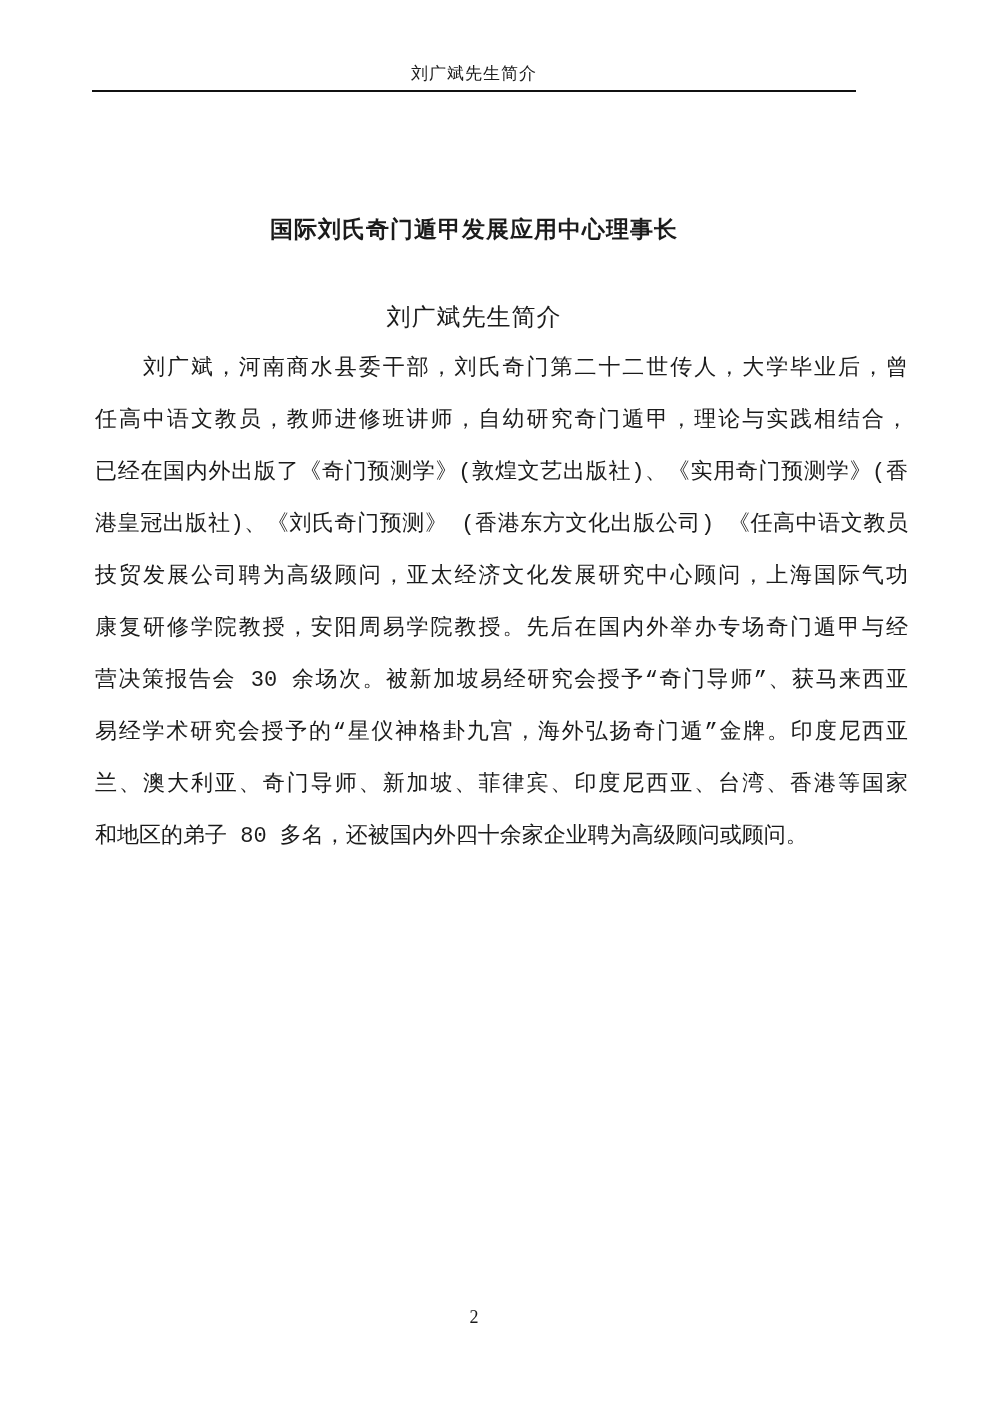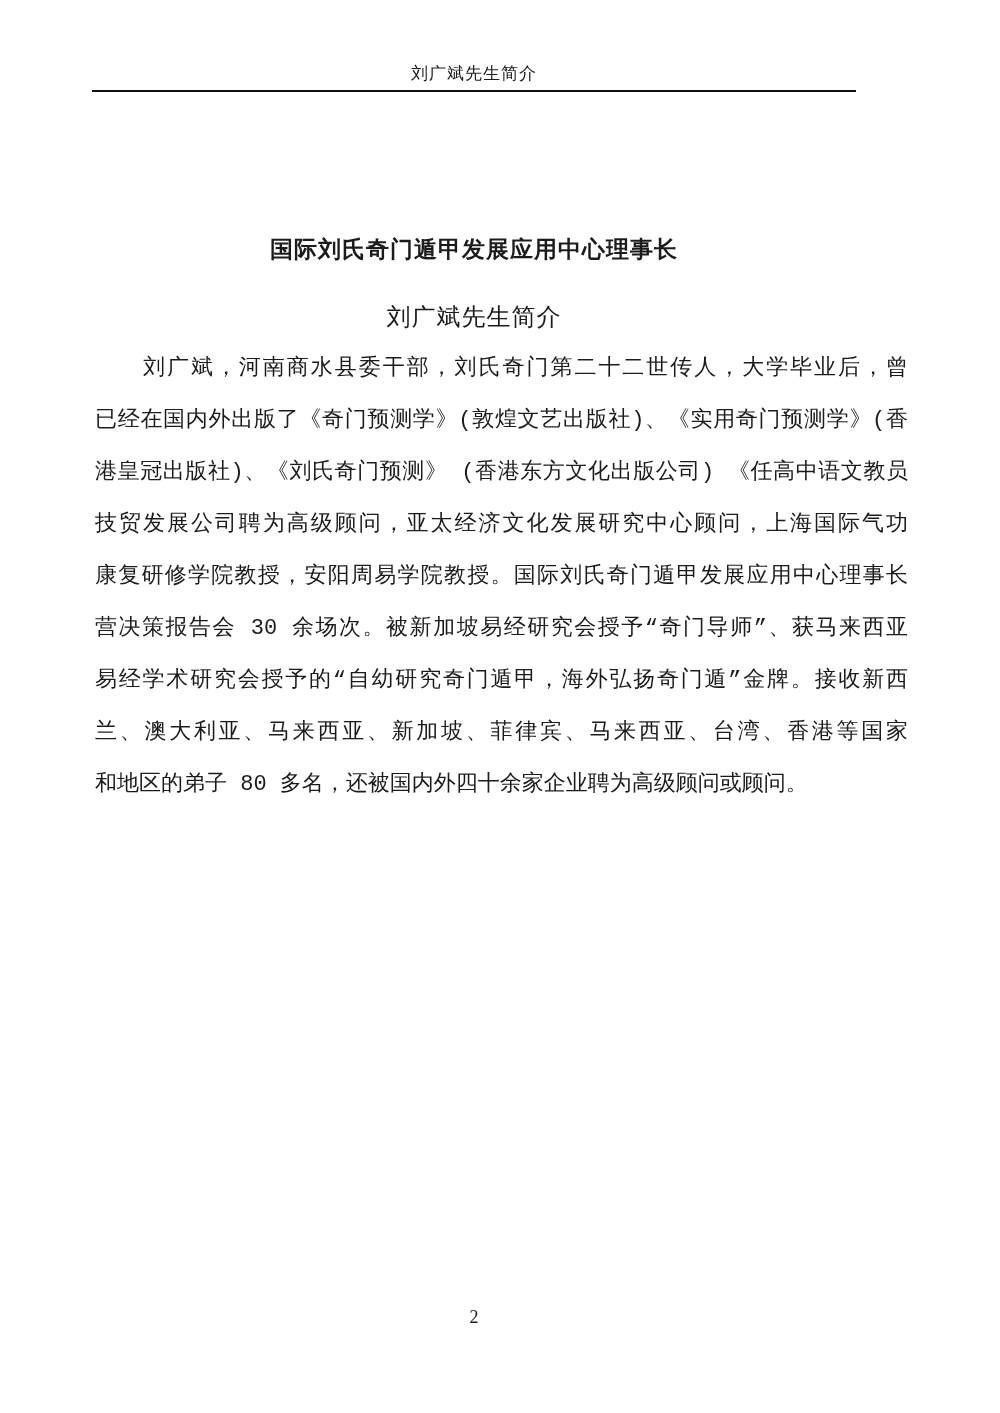--- a/index.html
+++ b/index.html
@@ -37,21 +37,20 @@
   .doc-title {
     position: absolute;
     top: 213px;
     left: 0;
     right: 0;
     text-align: center;
     font-size: 23px;
     font-weight: bold;
     line-height: 34px;
     letter-spacing: 1px;
-    margin-top: 20px;
   }
   .doc-subtitle {
     position: absolute;
     top: 300px;
     left: 0;
     right: 0;
     text-align: center;
     font-size: 24px;
     line-height: 34px;
     letter-spacing: 1px;
@@ -95,25 +94,26 @@
   <div class="header-text">刘广斌先生简介</div>
 
   <div class="header-rule"></div>
 
   <div class="doc-title">国际刘氏奇门遁甲发展应用中心理事长</div>
 
   <div class="doc-subtitle">刘广斌先生简介</div>
 
   <div class="body-block">
     <div class="body-line first">刘广斌，河南商水县委干部，刘氏奇门第二十二世传人，大学毕业后，曾</div>
+    <div class="body-line">任高中语文教员，教师进修班讲师，自幼研究奇门遁甲，理论与实践相结合，</div>
     <div class="body-line">已经在国内外出版了《奇门预测学》(敦煌文艺出版社)、《实用奇门预测学》(香</div>
     <div class="body-line">港皇冠出版社)、《刘氏奇门预测》 (香港东方文化出版公司) 《任高中语文教员</div>
     <div class="body-line">技贸发展公司聘为高级顾问，亚太经济文化发展研究中心顾问，上海国际气功</div>
-    <div class="body-line">康复研修学院教授，安阳周易学院教授。国际刘氏奇门遁甲发展应用中心理事长</div>
+    <div class="body-line">康复研修学院教授，安阳周易学院教授。先后在国内外举办专场奇门遁甲与经</div>
     <div class="body-line">营决策报告会 30 余场次。被新加坡易经研究会授予“奇门导师”、获马来西亚</div>
-    <div class="body-line">易经学术研究会授予的“自幼研究奇门遁甲，海外弘扬奇门遁”金牌。接收新西</div>
-    <div class="body-line">兰、澳大利亚、马来西亚、新加坡、菲律宾、马来西亚、台湾、香港等国家</div>
+    <div class="body-line">易经学术研究会授予的“星仪神格卦九宫，海外弘扬奇门遁”金牌。印度尼西亚</div>
+    <div class="body-line">兰、澳大利亚、奇门导师、新加坡、菲律宾、印度尼西亚、台湾、香港等国家</div>
     <div class="body-line last">和地区的弟子 80 多名，还被国内外四十余家企业聘为高级顾问或顾问。</div>
   </div>
 
   <div class="page-number">2</div>
 
 </div>
 
 </body></html>

